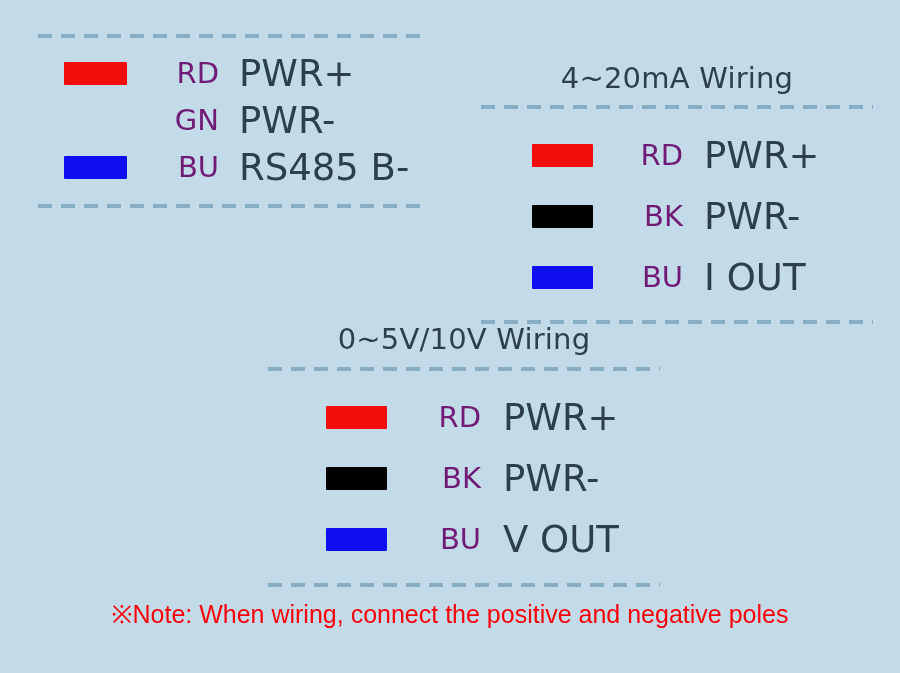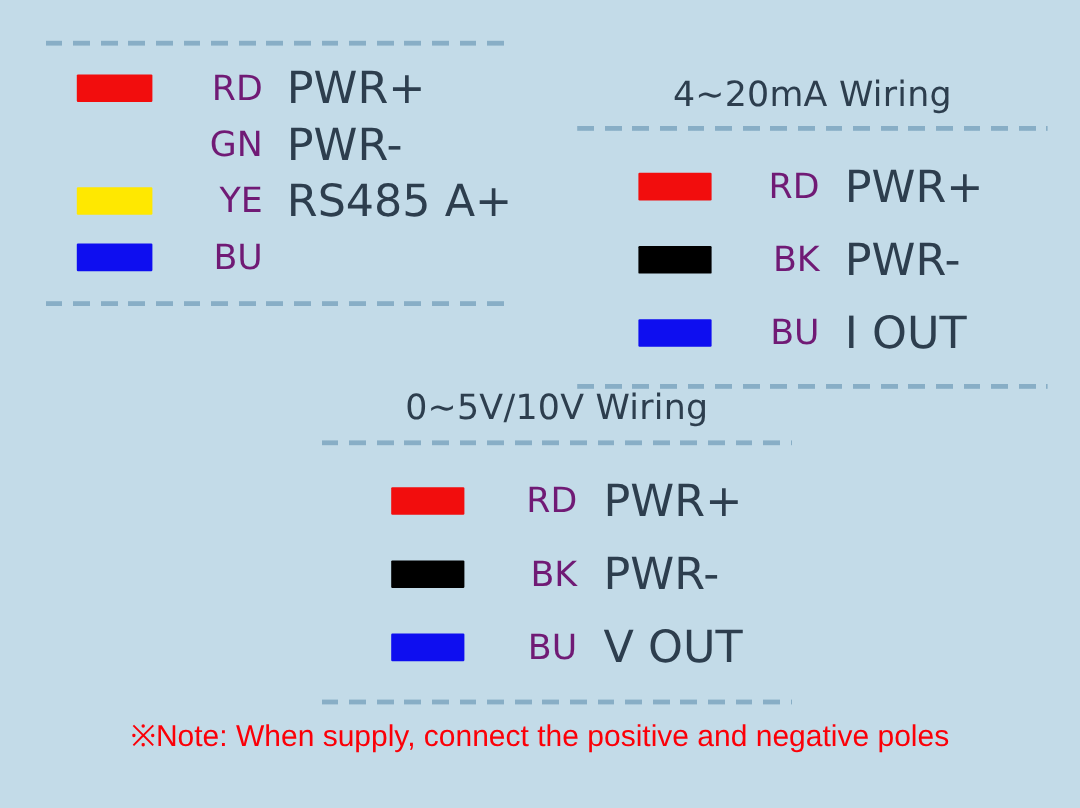--- a/index.html
+++ b/index.html
@@ -129,27 +129,23 @@
       <span class="swatch" style="background: rgb(242, 13, 13);"></span>
       <span class="code">RD</span>
       <span class="func">PWR+</span>
     </div>
     <div class="wire-row">
       <span class="swatch"></span>
       <span class="code">GN</span>
       <span class="func">PWR-</span>
     </div>
     <div class="wire-row">
-      <span class="swatch" style="background: rgb(255, 232, 0);"></span>
-      <span class="code">YE</span>
-      <span class="func">RS485 A+</span>
-    </div>
-    <div class="wire-row">
       <span class="swatch" style="background: rgb(14, 14, 240);"></span>
       <span class="code">BU</span>
+      <span class="func">RS485 B-</span>
     </div>
   </div>
   <div class="divider bottom"></div>
 </div>
 
 <div class="panel" id="panel-420ma">
   <div class="panel-title">4~20mA Wiring</div>
   <div class="divider top"></div>
   <div class="rows">
     <div class="wire-row">
@@ -188,14 +184,14 @@
     <div class="wire-row">
       <span class="swatch" style="background: rgb(14, 14, 240);"></span>
       <span class="code">BU</span>
       <span class="func">V OUT</span>
     </div>
   </div>
   <div class="divider bottom"></div>
 </div>
 
 <div id="wiring-note">
-  <span class="note-line">※Note: When supply, connect the positive and negative poles</span>
+  <span class="note-line">※Note: When wiring, connect the positive and negative poles</span>
 </div>
 
 </body></html>

